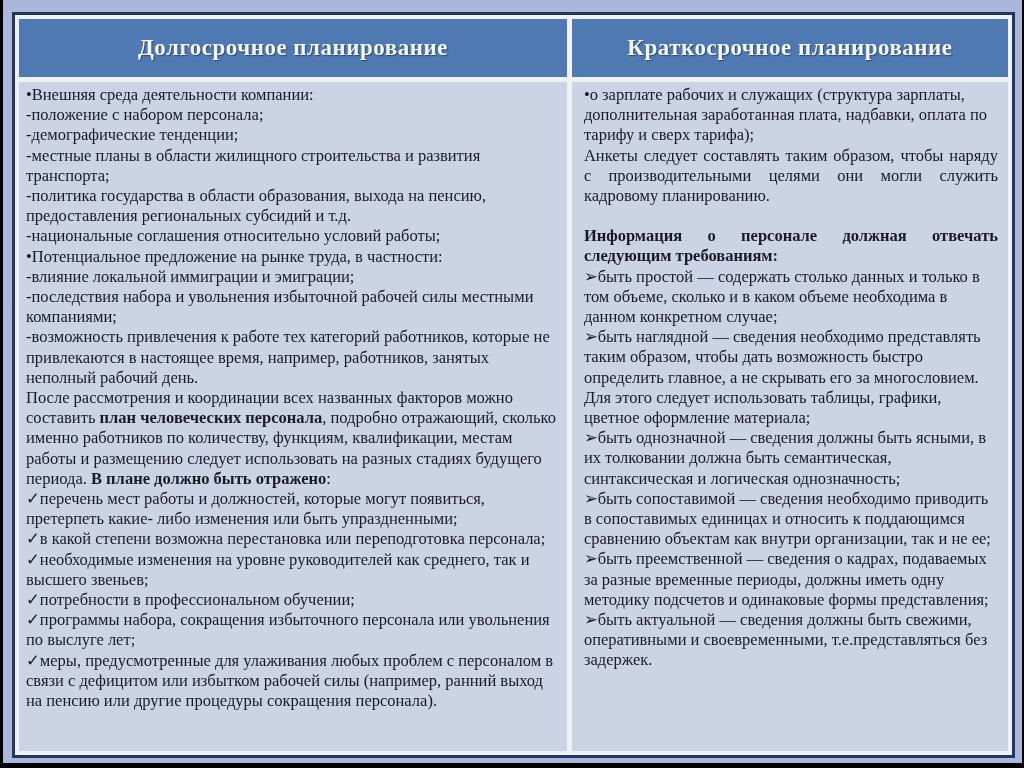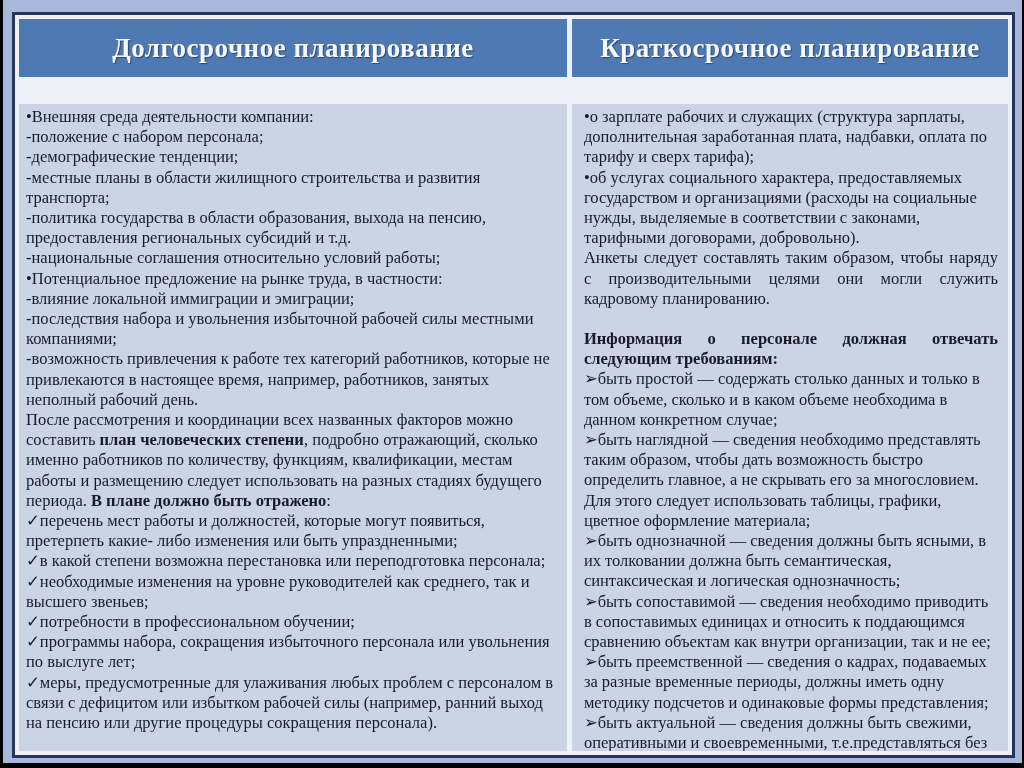--- a/index.html
+++ b/index.html
@@ -25,31 +25,30 @@
     grid-template-columns:55.4% 1fr;
     grid-template-rows:58px 1fr;
     gap:5px;
     box-sizing:border-box;
   }
   .th{
     background:var(--header-bg,#4e79b2);
     color:var(--header-text,#f6f8ff);
     display:flex;align-items:center;justify-content:center;
     font-weight:bold;
-    font-size:27px;
+    font-size:23px;
     letter-spacing:0.5px;
     text-shadow:1px 1px 1px rgba(20,30,60,.55);
   }
   .cell{
     background:var(--cell-bg,#ccd3e4);
     color:var(--text,#191a28);
     font-size:16.5px;
     line-height:20.2px;
     overflow:hidden;
-    margin-top:22px;
   }
   .cell-left{ padding:3px 6px 0 7px; }
   .cell-right{ padding:3px 10px 12px 12px; }
   .para{ margin:0; }
   .para.justify{ text-align:justify; }
   .para.gap{ margin-top:20px; }
   .para b{ font-weight:bold; }
 </style>
 </head>
 <body>
@@ -66,31 +65,30 @@
         <p class="para"><span>•Внешняя среда деятельности компании:</span></p>
         <p class="para"><span>-положение с набором персонала;</span></p>
         <p class="para"><span>-демографические тенденции;</span></p>
         <p class="para"><span>-местные планы в области жилищного строительства и развития транспорта;</span></p>
         <p class="para"><span>-политика государства в области образования, выхода на пенсию, предоставления региональных субсидий и т.д.</span></p>
         <p class="para"><span>-национальные соглашения относительно условий работы;</span></p>
         <p class="para"><span>•Потенциальное предложение на рынке труда, в частности:</span></p>
         <p class="para"><span>-влияние локальной иммиграции и эмиграции;</span></p>
         <p class="para"><span>-последствия набора и увольнения избыточной рабочей силы местными компаниями;</span></p>
         <p class="para"><span>-возможность привлечения к работе тех категорий работников, которые не привлекаются в настоящее время, например, работников, занятых неполный рабочий день.</span></p>
-        <p class="para"><span>После рассмотрения и координации всех названных факторов можно составить </span><b>план человеческих степени</b><span>, подробно отражающий, сколько именно работников по количеству, функциям, квалификации, местам работы и размещению следует использовать на разных стадиях будущего периода. </span><b>В плане должно быть отражено</b><span>:</span></p>
+        <p class="para"><span>После рассмотрения и координации всех названных факторов можно составить </span><b>план человеческих персонала</b><span>, подробно отражающий, сколько именно работников по количеству, функциям, квалификации, местам работы и размещению следует использовать на разных стадиях будущего периода. </span><b>В плане должно быть отражено</b><span>:</span></p>
         <p class="para"><span>✓перечень мест работы и должностей, которые могут появиться, претерпеть какие- либо изменения или быть упраздненными;</span></p>
         <p class="para"><span>✓в какой степени возможна перестановка или переподготовка персонала;</span></p>
         <p class="para"><span>✓необходимые изменения на уровне руководителей как среднего, так и высшего звеньев;</span></p>
         <p class="para"><span>✓потребности в профессиональном обучении;</span></p>
         <p class="para"><span>✓программы набора, сокращения избыточного персонала или увольнения по выслуге лет;</span></p>
         <p class="para"><span>✓меры, предусмотренные для улаживания любых проблем с персоналом в связи с дефицитом или избытком рабочей силы (например, ранний выход на пенсию или другие процедуры сокращения персонала).</span></p>
       </div>
     <div class="cell cell-right">
         <p class="para"><span>•о зарплате рабочих и служащих (структура зарплаты, дополнительная заработанная плата, надбавки, оплата по тарифу и сверх тарифа);</span></p>
-        <p class="para"><span>•об услугах социального характера, предоставляемых государством и организациями (расходы на социальные нужды, выделяемые в соответствии с законами, тарифными договорами, добровольно).</span></p>
         <p class="para justify"><span>Анкеты следует составлять таким образом, чтобы наряду с производительными целями они могли служить кадровому планированию.</span></p>
         <p class="para justify gap"><b>Информация о персонале должная отвечать следующим требованиям:</b></p>
         <p class="para"><span>➢быть простой — содержать столько данных и только в том объеме, сколько и в каком объеме необходима в данном конкретном случае;</span></p>
         <p class="para"><span>➢быть наглядной — сведения необходимо представлять таким образом, чтобы дать возможность быстро определить главное, а не скрывать его за многословием. Для этого следует использовать таблицы, графики, цветное оформление материала;</span></p>
         <p class="para"><span>➢быть однозначной — сведения должны быть ясными, в их толковании должна быть семантическая, синтаксическая и логическая однозначность;</span></p>
         <p class="para"><span>➢быть сопоставимой — сведения необходимо приводить в сопоставимых единицах и относить к поддающимся сравнению объектам как внутри организации, так и не ее;</span></p>
         <p class="para"><span>➢быть преемственной — сведения о кадрах, подаваемых за разные временные периоды, должны иметь одну методику подсчетов и одинаковые формы представления;</span></p>
         <p class="para"><span>➢быть актуальной — сведения должны быть свежими, оперативными и своевременными, т.е.представляться без задержек.</span></p>
       </div>
   </div>

